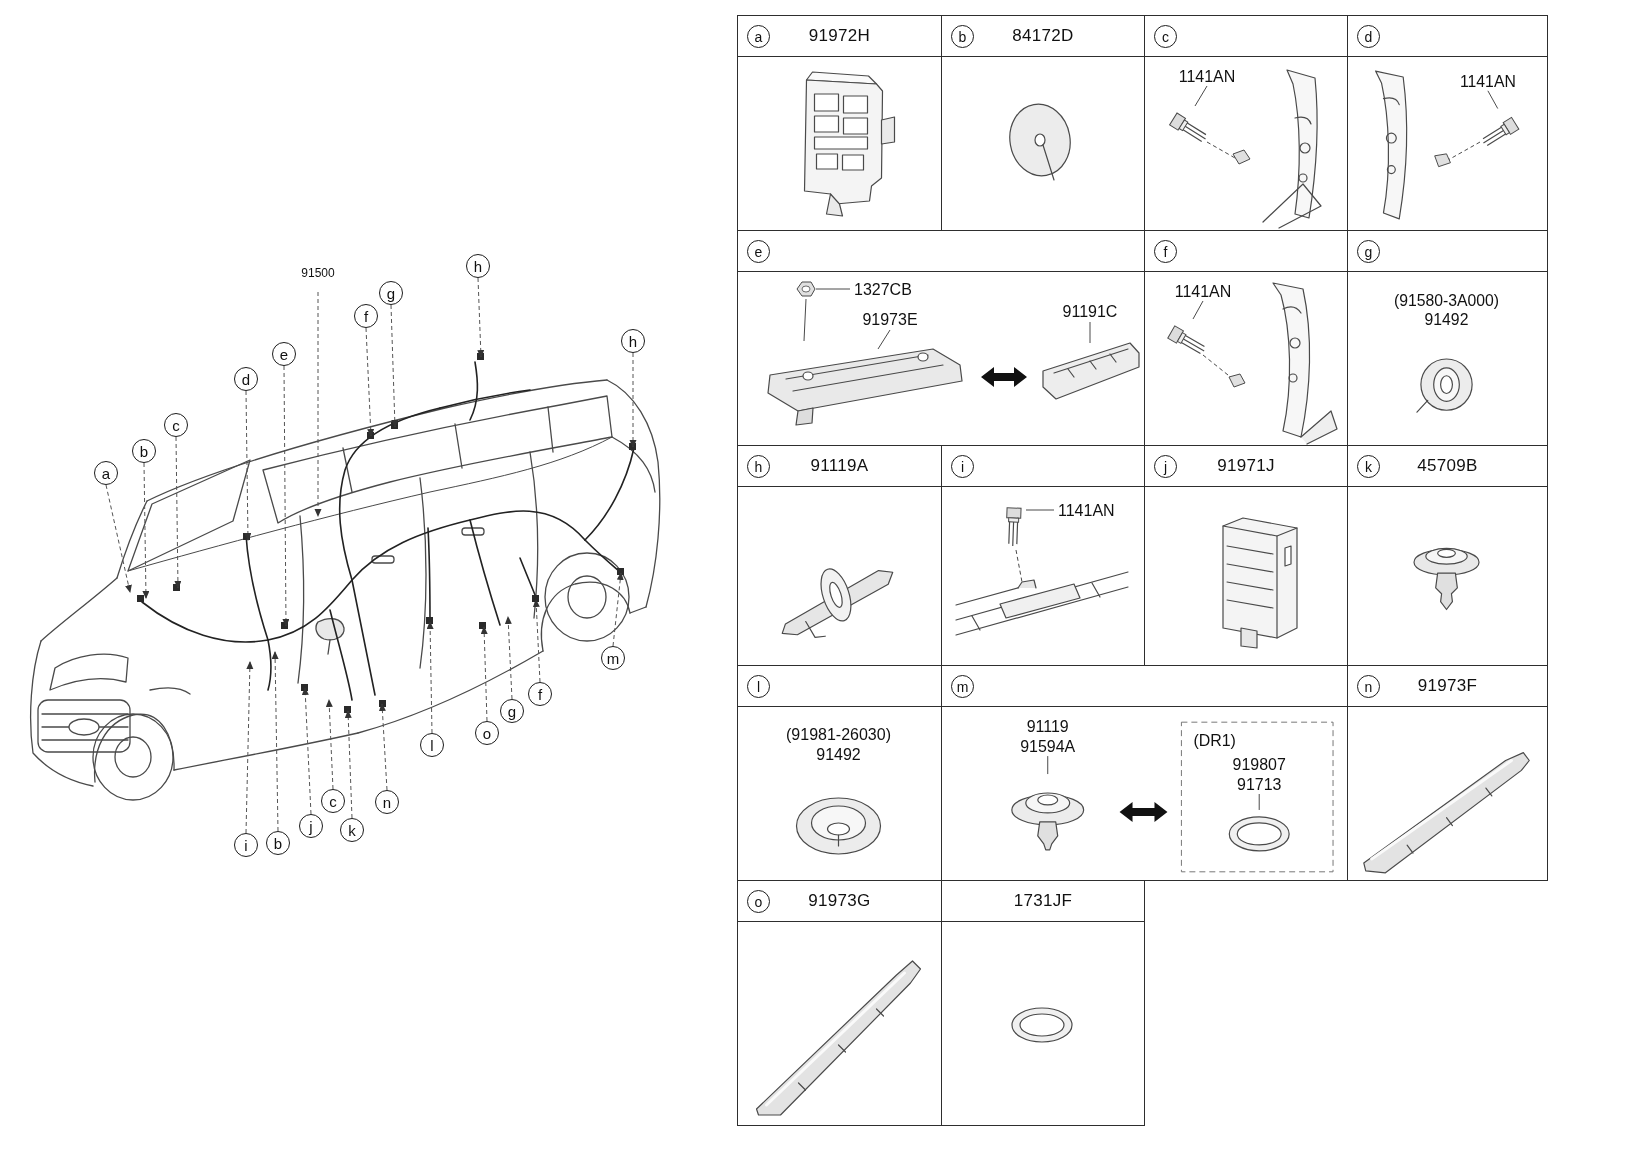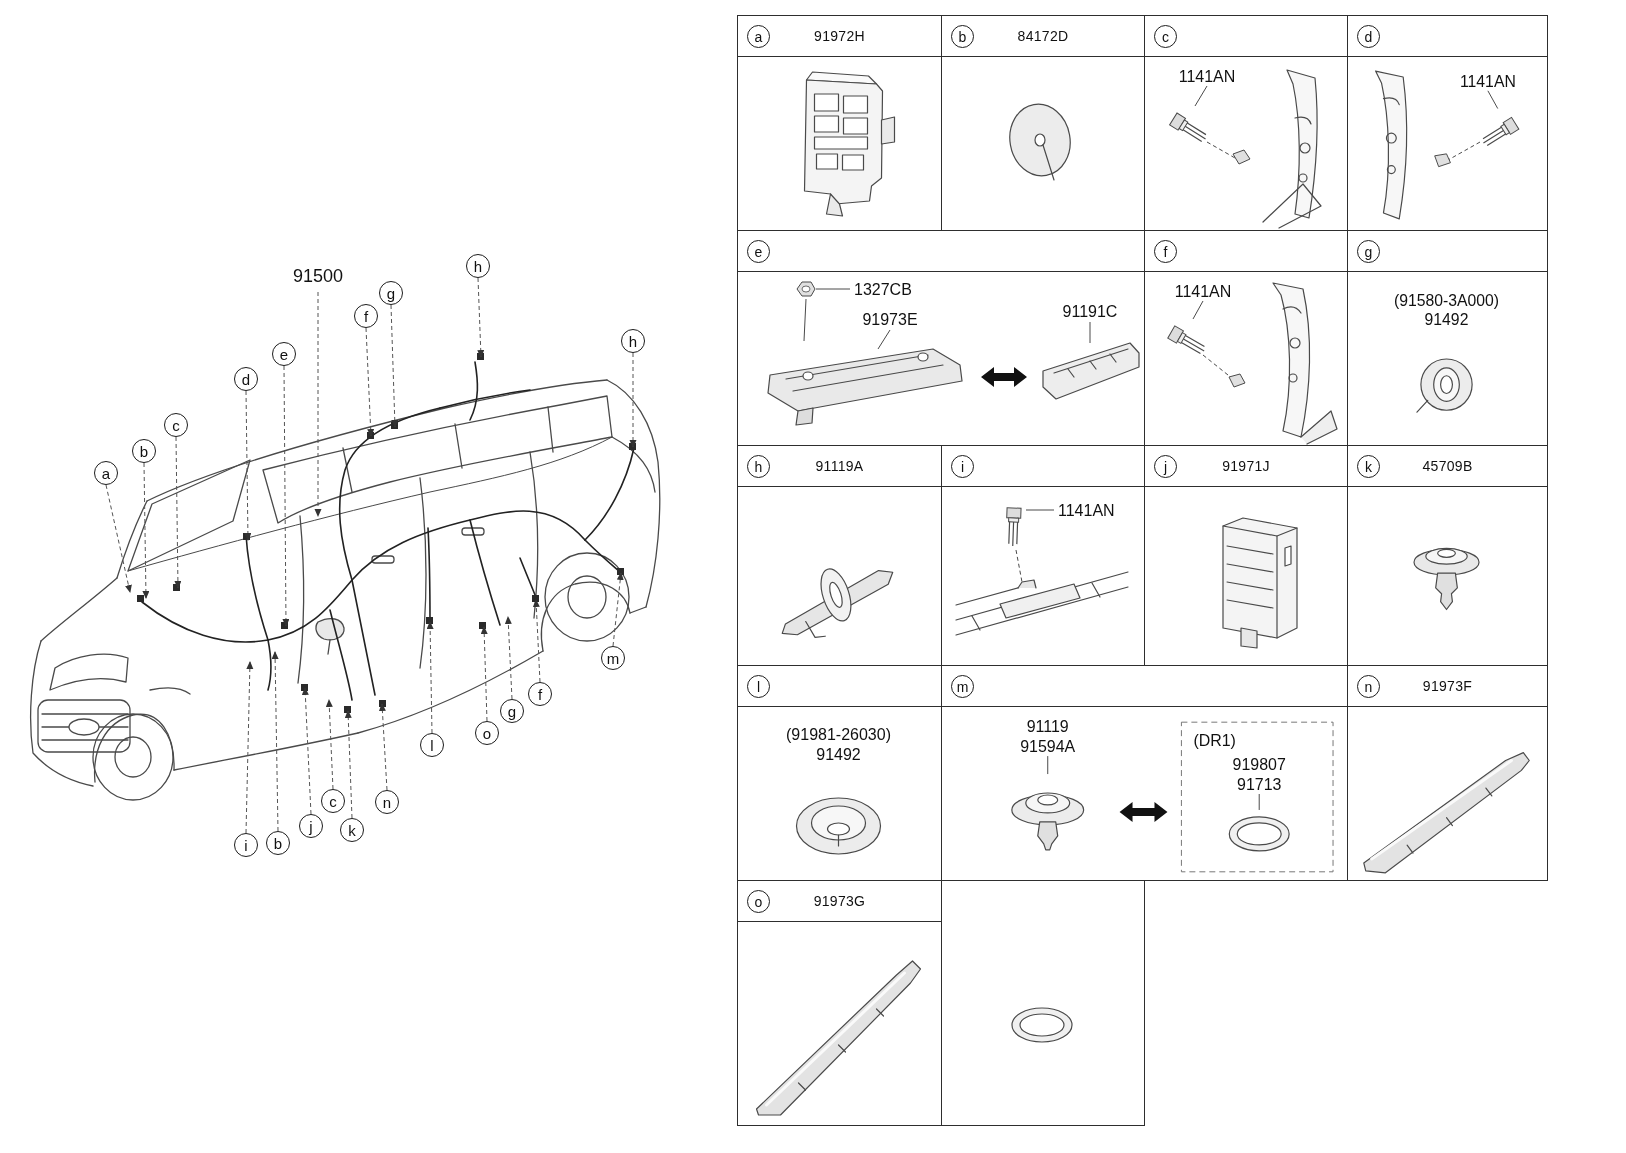--- a/index.html
+++ b/index.html
@@ -4,36 +4,36 @@
 <style>
   *{margin:0;padding:0;box-sizing:border-box}
   html,body{background:#fff}
   body{width:1626px;height:1153px;position:relative;overflow:hidden;
        font-family:"Liberation Sans","DejaVu Sans",sans-serif;color:#111}
 
   
   #diagram{position:absolute;left:0;top:0;width:735px;height:1153px}
   #van-svg{position:absolute;left:0;top:0}
   .main-label{position:absolute;left:285px;top:266px;width:66px;text-align:center;
-              font-size:18px;background:#fff;z-index:2}
+              font-size:12px;background:#fff;z-index:2}
   .callout{position:absolute;width:24px;height:24px;border:1.5px solid #1d1d1d;border-radius:50%;
            background:#fff;display:flex;align-items:center;justify-content:center;
            font-size:15px;z-index:3}
   #leader-lines line{stroke:#555;stroke-width:1;stroke-dasharray:4 3}
   .leader{stroke:#555;stroke-width:1;stroke-dasharray:4 3;fill:none}
 
   
   #parts-table{position:absolute;left:737px;top:15px;width:811px;height:1111px}
   .cell{position:absolute;border:1px solid #2e2e2e;background:#fff}
   .cell-header{position:absolute;left:0;top:0;right:0;height:41px;border-bottom:1px solid #2e2e2e}
   .letter-circle{position:absolute;left:9px;top:9px;width:23px;height:23px;border:1.4px solid #1d1d1d;
                  border-radius:50%;display:flex;align-items:center;justify-content:center;
                  font-size:14px;background:#fff}
   .part-no{position:absolute;inset:0;display:flex;align-items:center;justify-content:center;
-           font-size:14px;letter-spacing:.3px}
+           font-size:17px;letter-spacing:.3px}
   .cell-body{position:absolute;left:0;top:42px;right:0;bottom:0}
   .cell-body svg{width:100%;height:100%;display:block}
   .cell-body text{font-size:16px;fill:#111;font-family:"Liberation Sans","DejaVu Sans",sans-serif}
   .thin{stroke:#4a4a4a;stroke-width:1;fill:none}
   .dash{stroke:#4a4a4a;stroke-width:1;stroke-dasharray:4 3;fill:none}
   .art{stroke:#4a4a4a;stroke-width:1.2;stroke-linejoin:round;stroke-linecap:round}
 </style>
 </head>
 <body>
 
@@ -489,20 +489,23 @@
         <g class="art">
           <polygon points="18,186 158,52 174,38 182,46 172,60 42,192 20,192" fill="#e3e3e3"></polygon>
           <path d="M28,182 L166,50" stroke="#fafafa" stroke-width="3" fill="none"></path>
           <path d="M60,160 l7,7 M100,122 l7,7 M138,86 l7,7" fill="none"></path>
         </g>
       </svg>
     </div>
   </div>
 
   <div class="cell" style="left:204px;top:865px;width:204px;height:246px">
+    <div class="cell-header">
+      <span class="part-no">1731JF</span>
+    </div>
     <div class="cell-body">
       <svg viewBox="0 0 202 202">
         <g class="art">
           <ellipse cx="100" cy="102" rx="30" ry="17" fill="#f0f0f0"></ellipse>
           <ellipse cx="100" cy="102" rx="22" ry="11" fill="#fff"></ellipse>
         </g>
       </svg>
     </div>
   </div>
 

